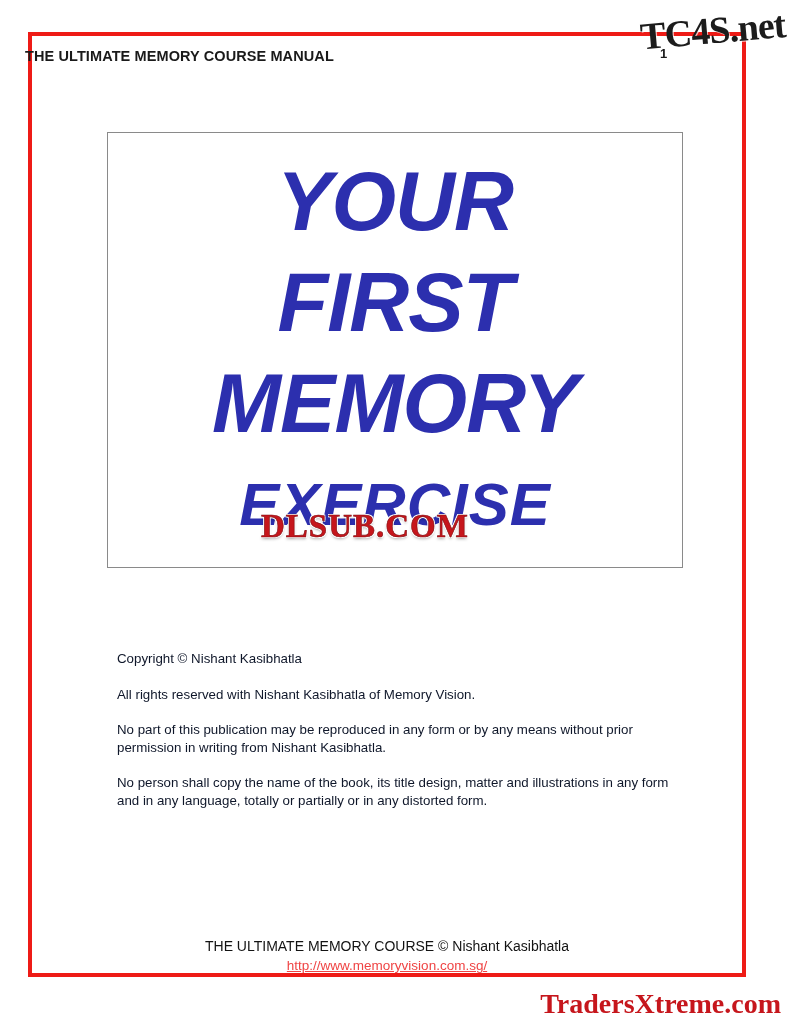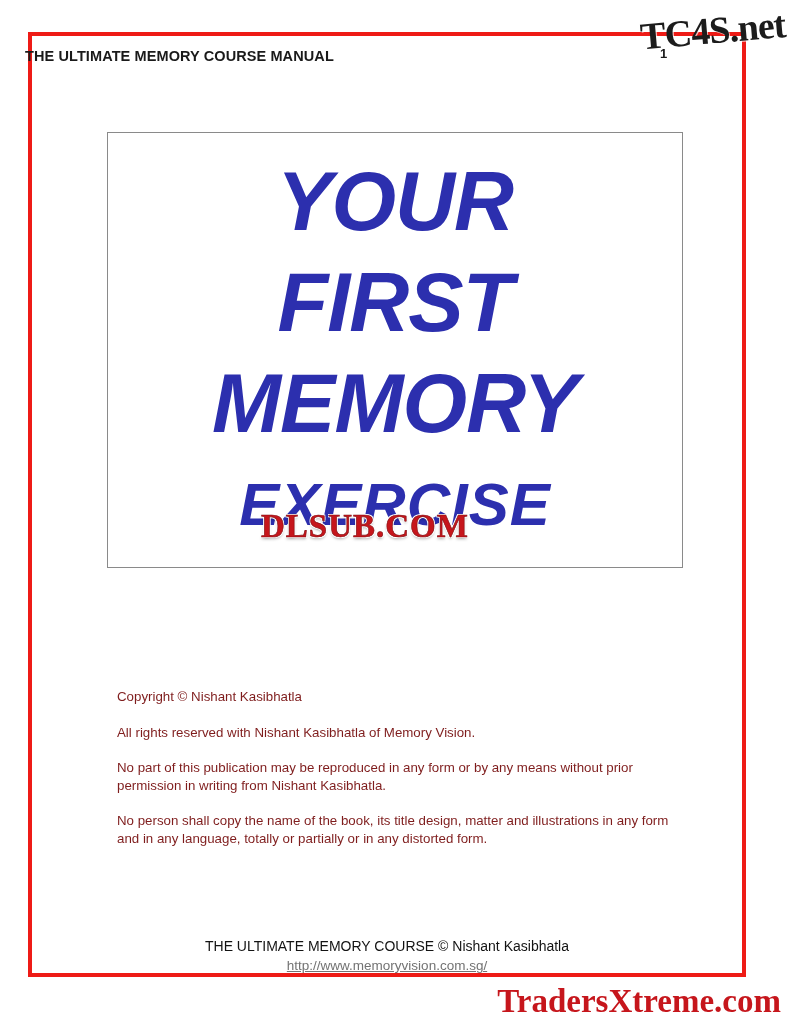--- a/index.html
+++ b/index.html
@@ -124,24 +124,24 @@
     right: 0;
     bottom: 4px;
     background: rgba(255,255,255,0.0);
     z-index: -1;
   }
 
   
   .copyright {
     position: absolute;
     left: 117px;
-    top: 688px;
+    top: 650px;
     width: 560px;
     font-size: 13.3px;
-    color: #7f1d1d;
+    color: #0f172a;
     line-height: 17.5px;
   }
   .copyright p {
     margin: 0 0 18px 0;
   }
   .copyright p:last-child {
     margin-bottom: 8px;
   }
 
   
@@ -157,21 +157,21 @@
     color: #131313;
   }
   .footer-line1 .bold {
     font-weight: normal;
     text-align: center;
   }
   .footer-link {
     display: inline-block;
     margin-top: 4px;
     font-size: 13.5px;
-    color: #737373;
+    color: #ef4444;
     text-decoration: underline;
   }
 
   
   .tc4s-mark {
     position: absolute;
     right: 8px;
     top: 2px;
     font-family: "Liberation Serif", serif;
     font-weight: bold;
@@ -181,21 +181,21 @@
     transform: rotate(-5deg);
     transform-origin: right top;
     text-shadow: 1px 1px 0 rgba(255,255,255,0.7);
   }
   .tx-mark {
     position: absolute;
     right: 10px;
     bottom: 4px;
     font-family: "Liberation Serif", serif;
     font-weight: bold;
-    font-size: 33px;
+    font-size: 28px;
     color: #c6161c;
     letter-spacing: 0px;
     text-shadow: 1px 1px 0 rgba(255,255,255,0.8);
   }
 </style>
 </head>
 <body>
 
 <div class="page">
 

